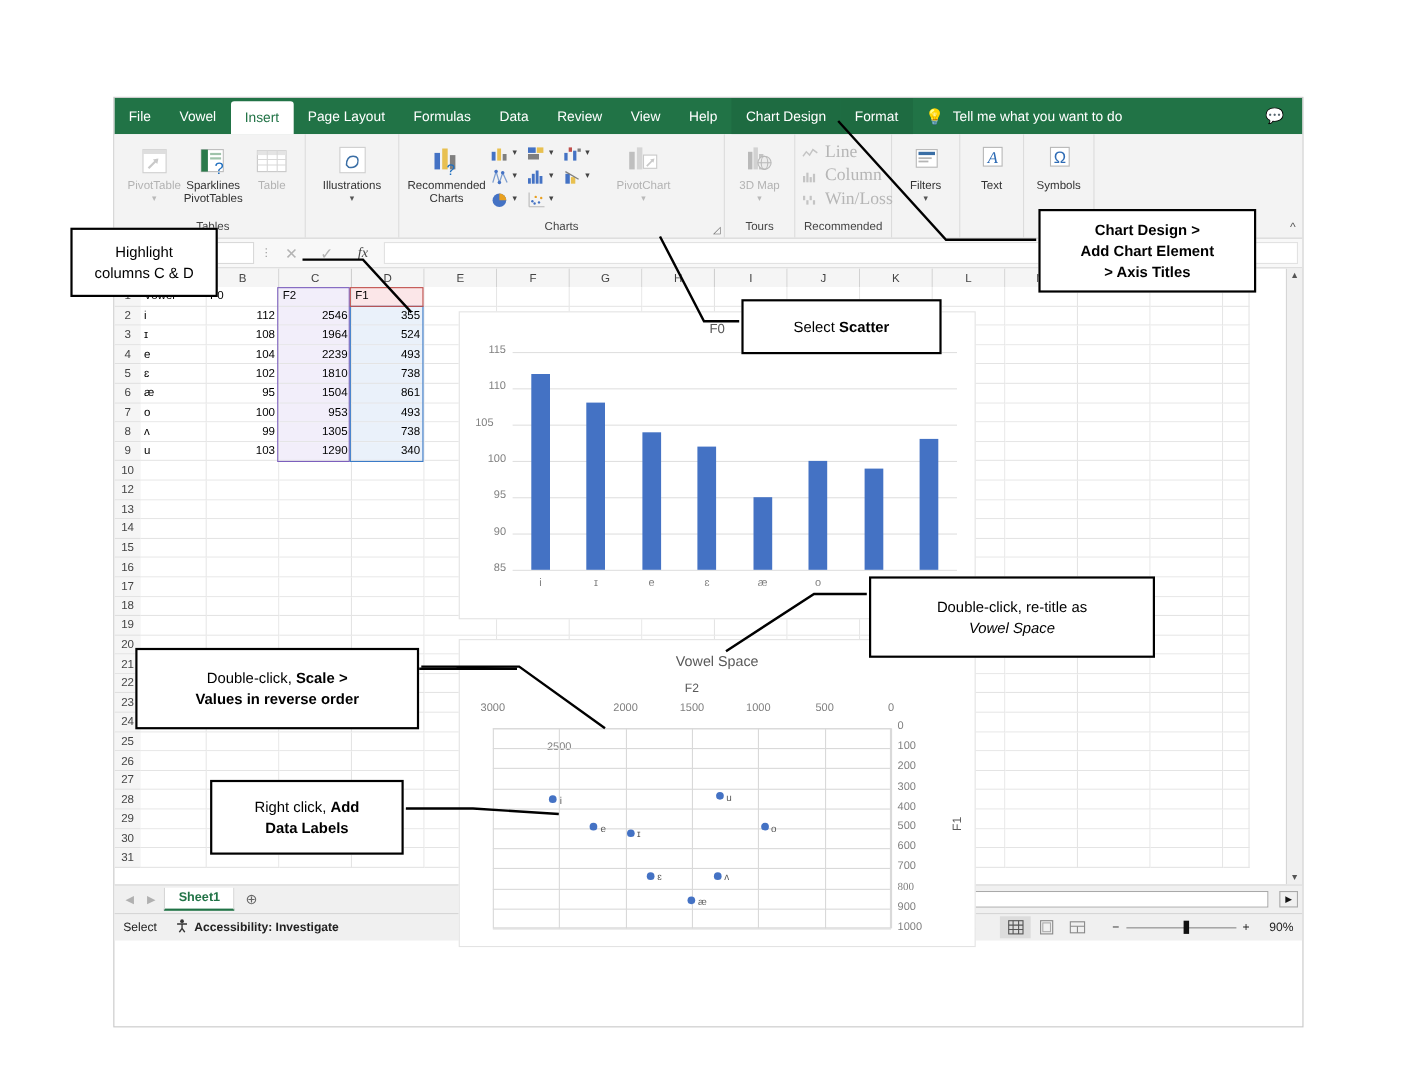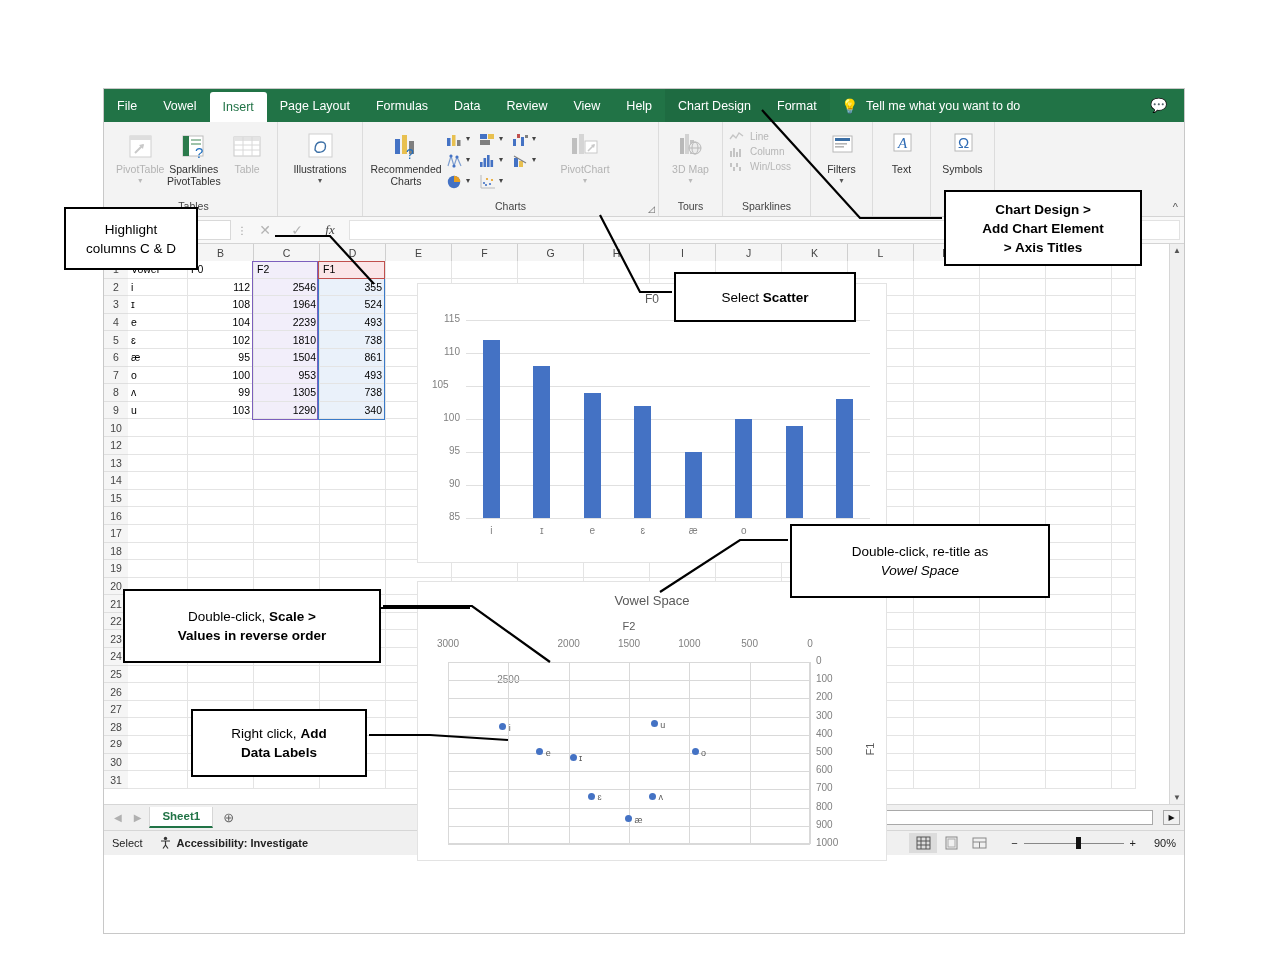--- a/index.html
+++ b/index.html
@@ -66,21 +66,21 @@
   .chev { font-size:8px; color:#555; }
   .bigbtn.dis .chev { color:#b9b9b9; }
 
   
   .chartgrid { display:grid; grid-template-columns:repeat(3,auto); gap:2px 4px; padding-top:4px;}
   .cgi { display:flex; align-items:center; gap:2px; padding:1px 2px; }
   .cgi .ic { width:19px; height:17px; display:flex; align-items:flex-end; justify-content:center; }
   .cgi .cv { font-size:8px; color:#444; }
 
   .sparkgrid { display:flex; flex-direction:column; gap:3px; padding-top:5px; }
-  .sprow { display:flex; align-items:center; gap:5px; font-size:10px; color:#b6b6b6; }
+  .sprow { display:flex; align-items:center; gap:5px; font-size:16px; color:#b6b6b6;font-family:Liberation Serif, serif; }
   .sprow .ic { width:16px; height:12px; display:flex; align-items:center; }
 
   .dialog-launcher {
     position:absolute; right:3px; bottom:2px; font-size:9px; color:#666;
   }
   .ribbon-collapse {
     position:absolute; right:6px; bottom:3px; font-size:11px; color:#555;
   }
 
   
@@ -479,21 +479,21 @@
                   <rect x="1" y="2" width="2" height="4" fill="#c4c4c4"></rect>
                   <rect x="4" y="6" width="2" height="4" fill="#c4c4c4"></rect>
                   <rect x="7" y="2" width="2" height="4" fill="#c4c4c4"></rect>
                   <rect x="10" y="6" width="2" height="4" fill="#c4c4c4"></rect>
                 </svg>
             </span>
             <span>Win/Loss</span>
           </div>
         </div>
       </div>
-      <div class="rgroup-label">Sparklines</div>
+      <div class="rgroup-label">Recommended</div>
     </div>
 
     <div class="rgroup" style="width:62px">
       <div class="rgroup-items">
         <div class="bigbtn" style="width:50px">
           <span class="glyph">
             <svg width="28" height="26" viewBox="0 0 28 26">
               <rect x="5" y="3" width="19" height="16" fill="#fff" stroke="#b8b8b8"></rect>
               <rect x="7" y="5" width="15" height="3" fill="#3a6ea5"></rect>
               <rect x="7" y="10" width="12" height="1.6" fill="#b5b5b5"></rect>
@@ -1081,21 +1081,21 @@
             <div class="cell" style="width: 66px;"></div>
             <div class="cell" style="width: 66px;"></div>
             <div class="cell" style="width: 66px;"></div>
             <div class="cell" style="width: 66px;"></div>
             <div class="cell" style="width: 66px;"></div>
             <div class="cell" style="width: 66px;"></div>
             <div class="cell" style="width: 66px;"></div>
             <div class="cell" style="width: 24px;"></div>
           </div>
           <div class="cellrow">
-            <div class="rh-cell" style="height: 17.6px; font-family: Liberation Mono, monospace;">29</div>
+            <div class="rh-cell" style="height: 17.6px;">29</div>
             <div class="cell" style="width: 60px;"></div>
             <div class="cell" style="width: 66px;"></div>
             <div class="cell" style="width: 66px;"></div>
             <div class="cell" style="width: 66px;"></div>
             <div class="cell" style="width: 66px;"></div>
             <div class="cell" style="width: 66px;"></div>
             <div class="cell" style="width: 66px;"></div>
             <div class="cell" style="width: 66px;"></div>
             <div class="cell" style="width: 66px;"></div>
             <div class="cell" style="width: 66px;"></div>
@@ -1287,21 +1287,21 @@
         <div class="tick" style="left: 398px; top: 127.6px; width: 40px; text-align: left;">300</div>
         <div class="gridline" style="left: 30px; top: 134.6px; width: 362px; position: absolute; background: rgb(217, 217, 217);"></div>
         <div class="tick" style="left: 398px; top: 145.8px; width: 40px; text-align: left;">400</div>
         <div class="gridline" style="left: 30px; top: 152.8px; width: 362px; position: absolute; background: rgb(217, 217, 217);"></div>
         <div class="tick" style="left: 398px; top: 164px; width: 40px; text-align: left;">500</div>
         <div class="gridline" style="left: 30px; top: 171px; width: 362px; position: absolute; background: rgb(217, 217, 217);"></div>
         <div class="tick" style="left: 398px; top: 182.2px; width: 40px; text-align: left;">600</div>
         <div class="gridline" style="left: 30px; top: 189.2px; width: 362px; position: absolute; background: rgb(217, 217, 217);"></div>
         <div class="tick" style="left: 398px; top: 200.4px; width: 40px; text-align: left;">700</div>
         <div class="gridline" style="left: 30px; top: 207.4px; width: 362px; position: absolute; background: rgb(217, 217, 217);"></div>
-        <div class="tick" style="left: 398px; top: 218.6px; width: 40px; text-align: left;">800</div>
+        <div class="tick" style="left: 398px; top: 218.6px; width: 40px; text-align: left; font-family: Liberation Serif, serif;">800</div>
         <div class="gridline" style="left: 30px; top: 225.6px; width: 362px; position: absolute; background: rgb(217, 217, 217);"></div>
         <div class="tick" style="left: 398px; top: 236.8px; width: 40px; text-align: left;">900</div>
         <div class="gridline" style="left: 30px; top: 243.8px; width: 362px; position: absolute; background: rgb(217, 217, 217);"></div>
         <div class="tick" style="left: 398px; top: 255px; width: 40px; text-align: left;">1000</div>
         <div class="gridline" style="left: 30px; top: 262px; width: 362px; position: absolute; background: rgb(217, 217, 217);"></div>
         <div class="dot" style="left: 81.2827px; top: 141.11px; background: rgb(68, 114, 196);"></div>
         <div class="dotlabel" style="left: 90.7827px; top: 140.61px;">i</div>
         <div class="dot" style="left: 151.511px; top: 171.868px; background: rgb(68, 114, 196);"></div>
         <div class="dotlabel" style="left: 161.011px; top: 171.368px;">ɪ</div>
         <div class="dot" style="left: 118.327px; top: 166.226px; background: rgb(68, 114, 196);"></div>

